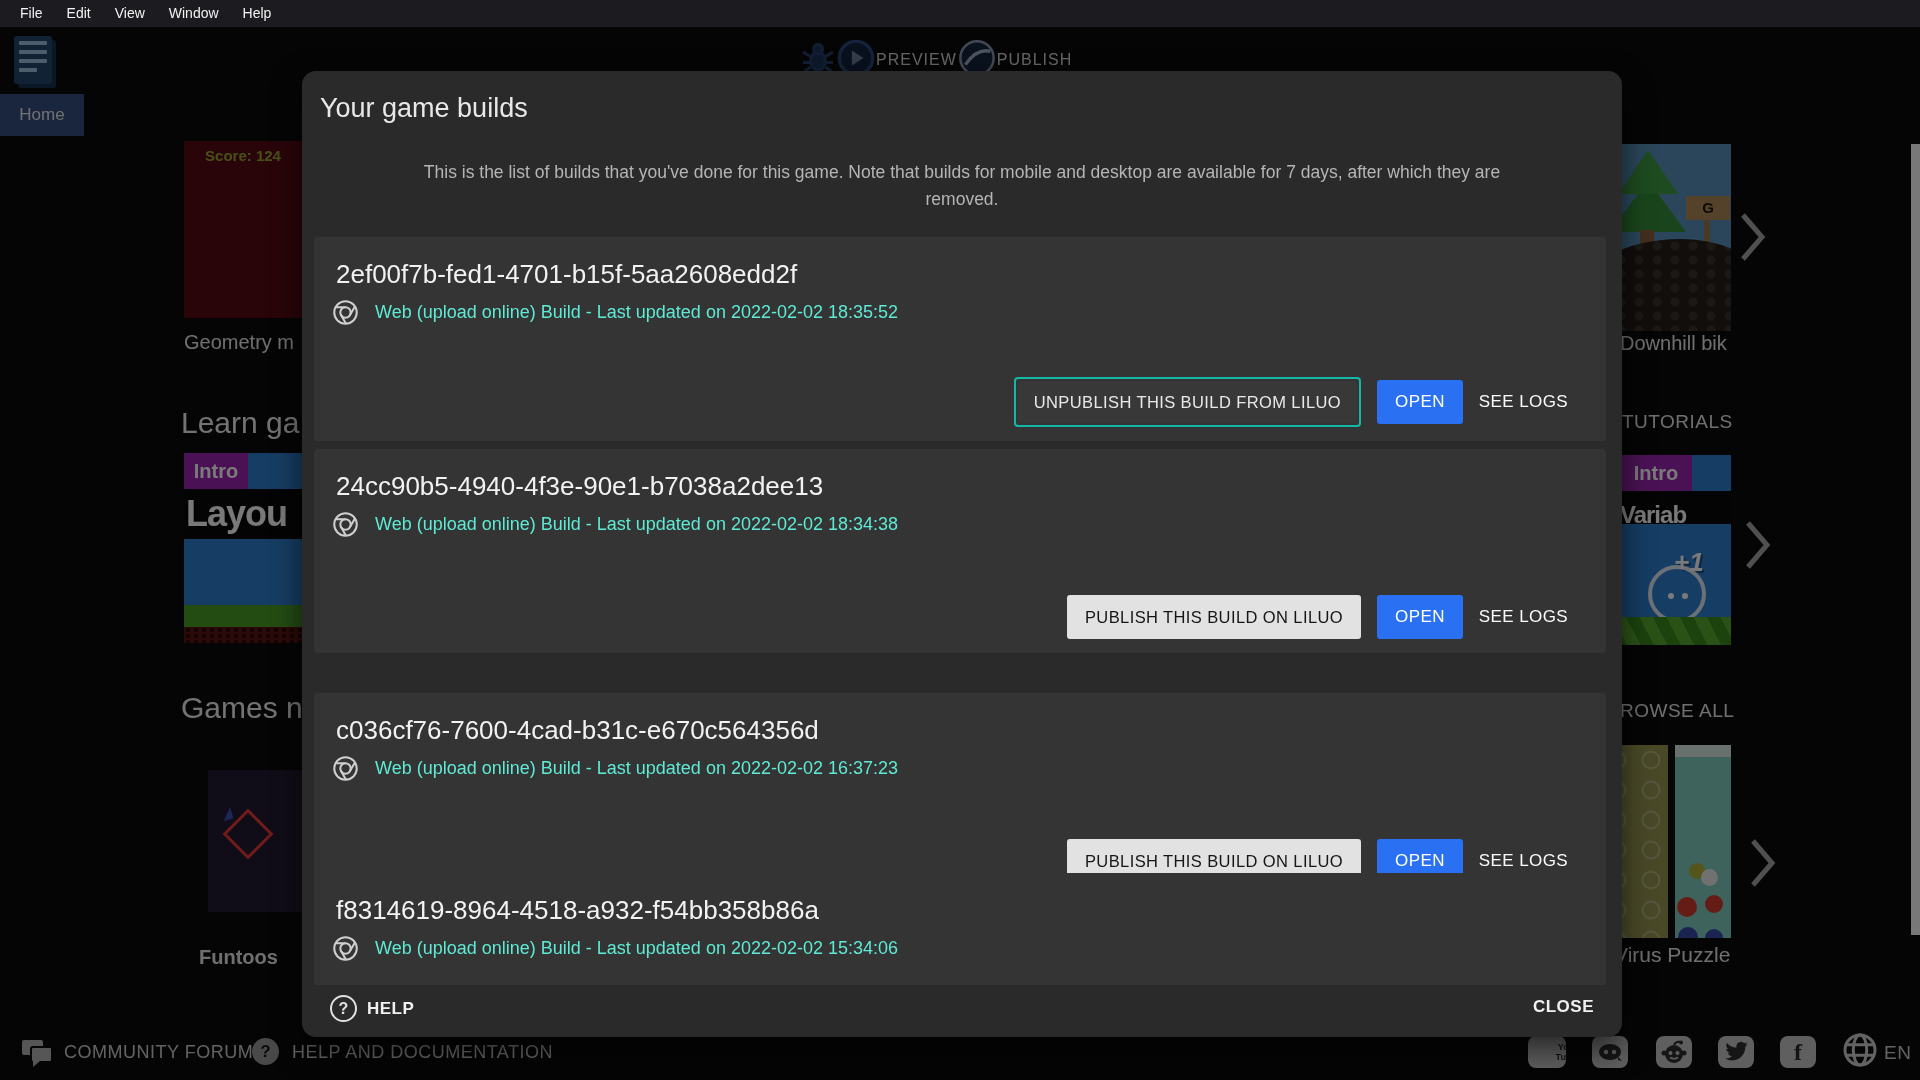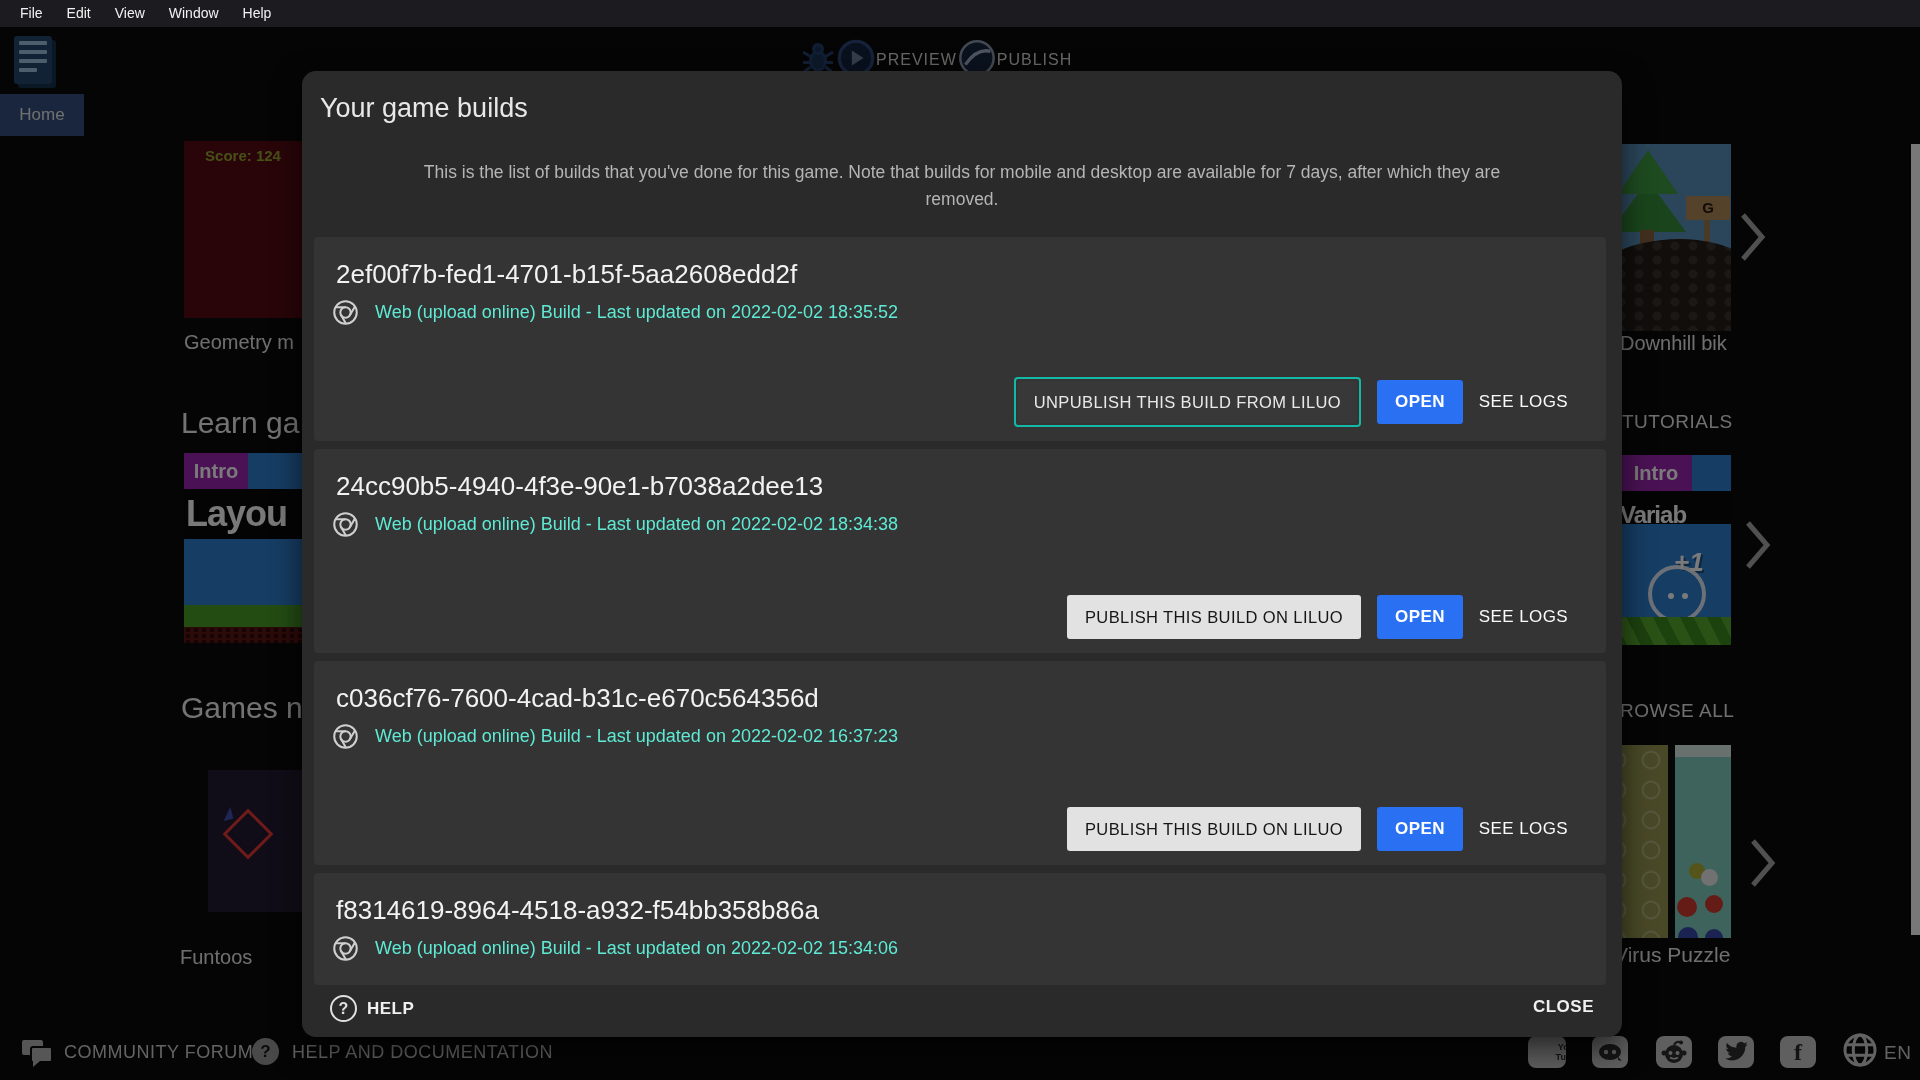--- a/index.html
+++ b/index.html
@@ -96,29 +96,29 @@
 
   
   .modal { position:absolute; left:302px; top:71px; width:1320px; height:966px; background:#2a2a2a; border-radius:14px;
            z-index:30; box-shadow:0 12px 30px rgba(0,0,0,0.6); }
   .modal-title { position:absolute; left:18px; top:22px; color:#e8e8e8; font-size:27px; font-weight:normal; }
   .modal-desc { position:absolute; left:60px; top:88px; width:1200px; text-align:center; color:#b5b5b5; font-size:17.5px; line-height:27px; }
 
   .build-card { position:absolute; left:12px; width:1292px; background:#343434; border-radius:4px; overflow:hidden; }
   .card1 { top:166px; height:204px; }
   .card2 { top:378px; height:204px; }
-  .card3 { top:590px; height:204px; }
+  .card3 { top:622px; height:204px; }
   .card4 { top:802px; height:112px; }
   .build-id { position:absolute; left:22px; top:22px; color:#f2f2f2; font-size:26px; }
   .build-info { position:absolute; left:18px; top:62px; display:flex; align-items:center; gap:16px; color:#5eead4; font-size:18px; }
   .actions { position:absolute; right:38px; bottom:14px; display:flex; align-items:center; gap:16px; }
   .btn { border:none; cursor:pointer; font-family:"Liberation Sans", sans-serif; letter-spacing:0.4px; }
   .btn-dark { height:42px; padding:0 16px; background:#383838; color:#e8e8e8; font-size:16.5px; border-radius:3px; }
   .btn-light { height:44px; padding:0 18px; background:#e2e2e2; color:#161616; font-size:16.5px; border-radius:3px; }
-  .btn-open { height:44px; padding:0 18px; background:#2970f3; color:#fff; font-size:17px; font-weight:bold; border-radius:3px; }
+  .btn-open { height:44px; padding:0 18px; background:#2970f3; color:#fff; font-size:17px; font-weight:normal; border-radius:3px; }
   .btn-text { background:transparent; color:#fafafa; font-size:17px; font-weight:normal; padding:0; }
   .annotation { border:2px solid #14b8a6; border-radius:4px; padding:2px; display:inline-flex; background:transparent; }
 
   .modal-footer { position:absolute; left:0; bottom:0; width:100%; height:52px; }
   .help-btn { position:absolute; left:28px; top:10px; display:flex; align-items:center; gap:10px; background:transparent; border:none; cursor:pointer; }
   .help-q { width:27px; height:27px; border-radius:50%; border:2.5px solid #e0e0e0; color:#e0e0e0; font-weight:bold; font-size:16px;
             display:flex; align-items:center; justify-content:center; }
   .help-lbl { color:#f0f0f0; font-size:17px; font-weight:bold; letter-spacing:0.5px; }
   .close-btn { position:absolute; right:28px; top:12px; background:transparent; border:none; color:#f0f0f0;
                font-size:17px; font-weight:bold; letter-spacing:0.5px; cursor:pointer; font-family:"Liberation Sans", sans-serif; }
@@ -178,21 +178,21 @@
       <div class="layout-ground"></div>
       <div class="layout-dirt"></div>
     </div>
 
     <div class="bg-header" style="left:181px; top:691px;">Games n</div>
 
     <div class="thumb funtoos-thumb">
       <div class="mini-blue"></div>
       <div class="diamond"></div>
     </div>
-    <div class="bg-label" style="left:180px; top:946px;">Funtoos</div>
+    <div class="bg-label" style="left:199px; top:946px;font-weight:bold;">Funtoos</div>
 
     <div class="thumb downhill-thumb">
       <div class="tree-mid"></div>
       <div class="tree-top"></div>
       <div class="tree-trunk"></div>
       <div class="sign-pole"></div>
       <div class="cobble"></div>
       <div class="sign-plate">G</div>
     </div>
     <div class="chev" style="left:1740px; top:212px;">

